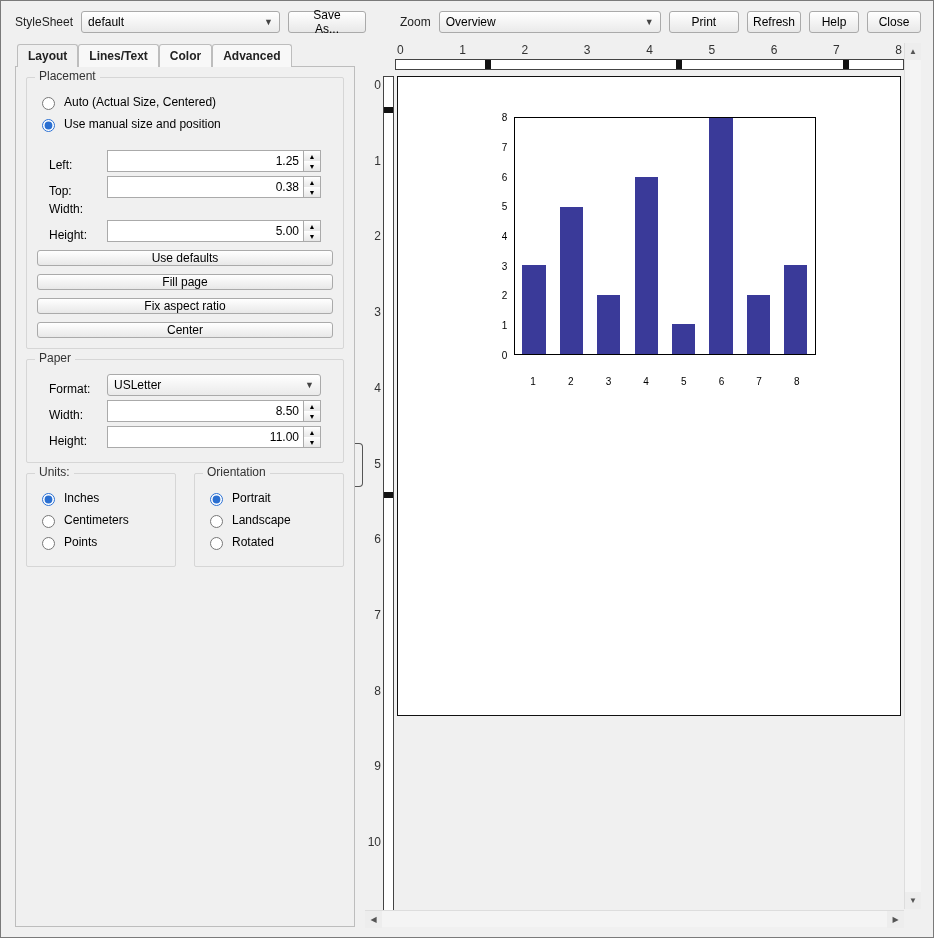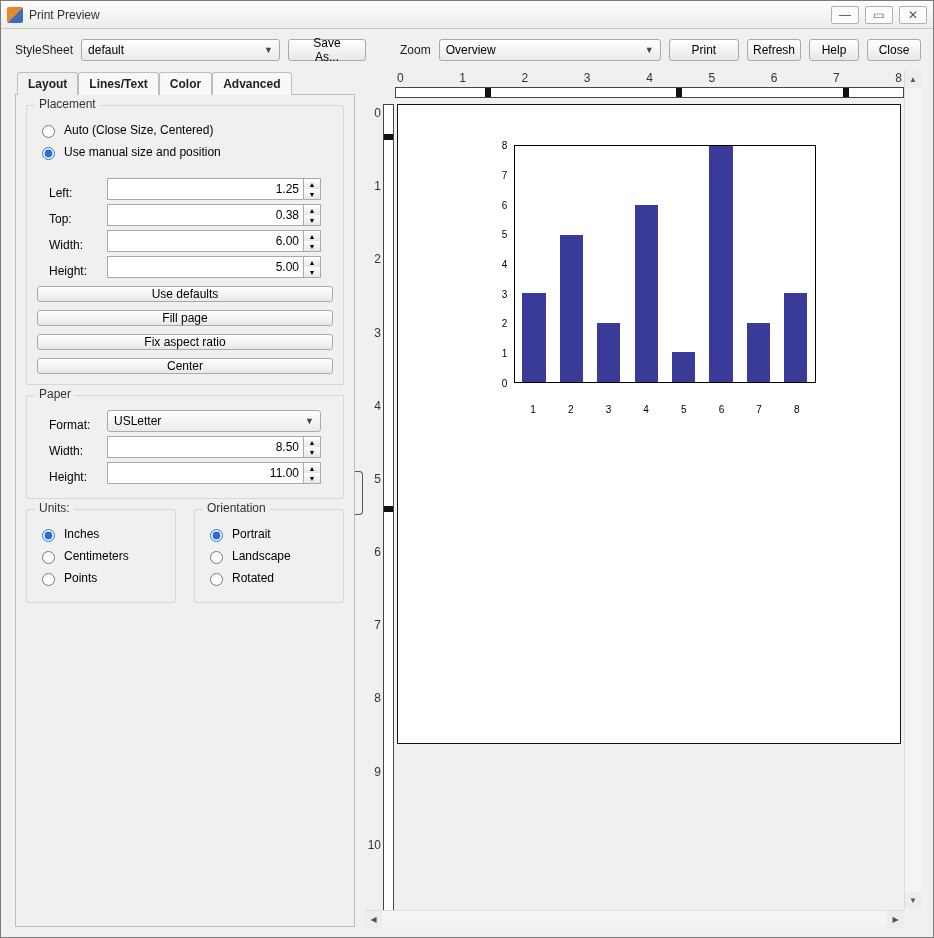--- a/index.html
+++ b/index.html
@@ -68,35 +68,20 @@
   .sb-h{ position:absolute; left:0; right:17px; bottom:0; height:17px; background:#f4f4f4; border-top:1px solid #ddd; display:flex; align-items:center;}
   .sb-h .sbtn{ width:17px; height:17px; display:flex; align-items:center; justify-content:center; font-size:8px; color:#555; background:#ededed;}
   .right-outer{ position:relative; flex:1; display:flex; flex-direction:column; min-height:0;}
   .side-handle{ position:absolute; left:-10px; top:50%; transform:translateY(-50%); width:8px; height:44px; border:1px solid #555; border-left:none; border-radius:0 4px 4px 0;}
 </style>
 </head>
 <body>
 
 <div class="window">
 
-  <div class="titlebar">
-    <div class="app-icon"></div>
-    <div class="title-text">Print Preview</div>
-    <div class="win-controls">
-      <div class="win-btn">
-          <span>—</span>
-        </div>
-      <div class="win-btn">
-          <span>▭</span>
-        </div>
-      <div class="win-btn">
-          <span>✕</span>
-        </div>
-    </div>
-  </div>
 
   <div class="content">
 
     <div class="toprow">
       <span class="lbl">StyleSheet</span>
       <div class="select" style="width:206px">
         <span>default</span>
         <span class="caret">▼</span>
       </div>
       <button class="btn">
@@ -132,21 +117,21 @@
           <div class="tab"><span>Lines/Text</span></div>
           <div class="tab"><span>Color</span></div>
           <div class="tab"><span>Advanced</span></div>
         </div>
         <div class="tabpanel">
 
           <div class="group">
             <div class="group-title">Placement</div>
             <div class="radio-row">
               <input type="radio" name="place" style="">
-              <span>Auto (Close Size, Centered)</span>
+              <span>Auto (Actual Size, Centered)</span>
             </div>
             <div class="radio-row">
               <input type="radio" name="place" checked="" style="">
               <span>Use manual size and position</span>
             </div>
 
             <div style="height:8px"></div>
 
             <div class="formrow">
               <label>Left:</label>
@@ -163,27 +148,20 @@
               <div class="spin">
                 <input value="0.38" style="">
                 <div class="spinners">
                     <div class="sp">▲</div>
                     <div class="sp">▼</div>
                   </div>
               </div>
             </div>
             <div class="formrow">
               <label>Width:</label>
-              <div class="spin">
-                <input value="6.00" style="">
-                <div class="spinners">
-                    <div class="sp">▲</div>
-                    <div class="sp">▼</div>
-                  </div>
-              </div>
             </div>
             <div class="formrow">
               <label>Height:</label>
               <div class="spin">
                 <input value="5.00" style="">
                 <div class="spinners">
                     <div class="sp">▲</div>
                     <div class="sp">▼</div>
                   </div>
               </div>

